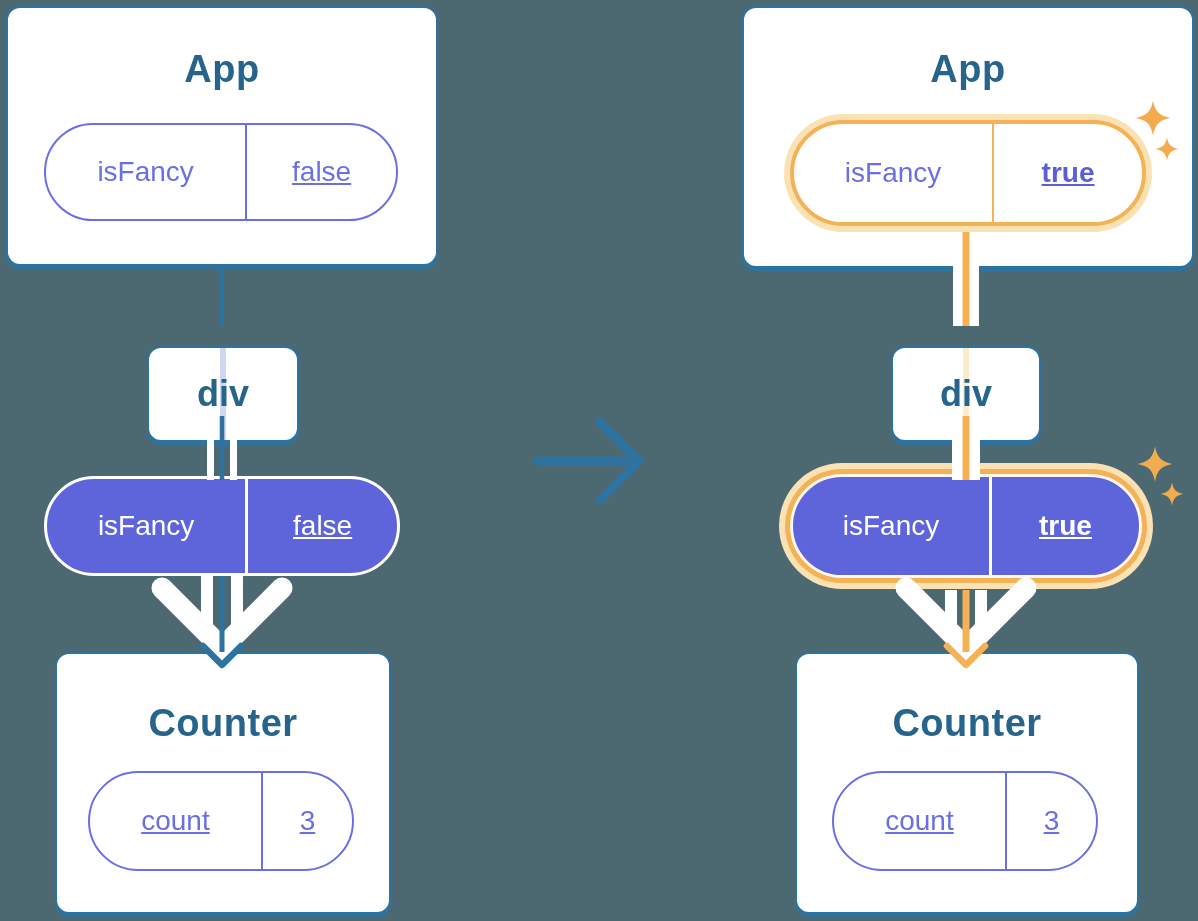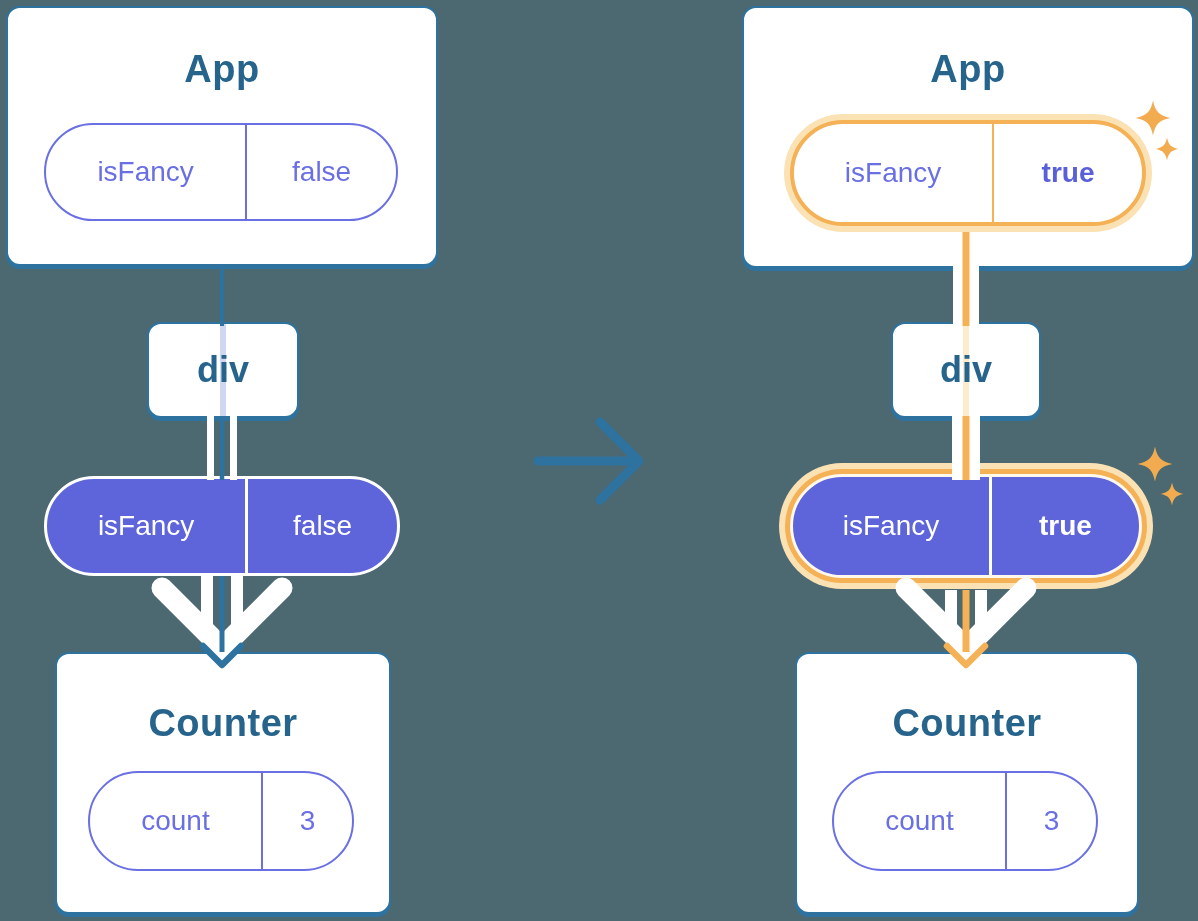--- a/index.html
+++ b/index.html
@@ -60,24 +60,24 @@
     background: #5e65da;
     border: 3px solid #ffffff;
     color: #ffffff;
   }
   .pill.filled .cell-key { border-right: 3px solid #ffffff; }
   .pill.filled.highlight2 {
     border-color: #fff8ec;
     box-shadow: 0 0 0 5px #f5b156, 0 0 0 11px #fbe2b4;
   }
   .cell-key { flex: 0 0 57.5%; }
-  .cell-val { flex: 1 1 auto; }
+  .cell-val { flex: 1 1 auto; text-decoration: underline; }
   .val-bold { font-weight: 700; }
-  .count-pill .cell-key { flex: 0 0 66%; }
-  .div-card { display: flex; align-items: center; justify-content: center; }
+  .count-pill .cell-key { flex: 0 0 66%; text-decoration: underline; }
+  .div-card { display: flex; align-items: center; justify-content: center; margin-top: 24px; }
   .div-label {
     position: relative;
     color: #26648c;
     font-size: 36px;
     font-weight: 600;
     z-index: 2;
   }
   .pass-line {
     position: absolute;
     top: 0; bottom: 0;

